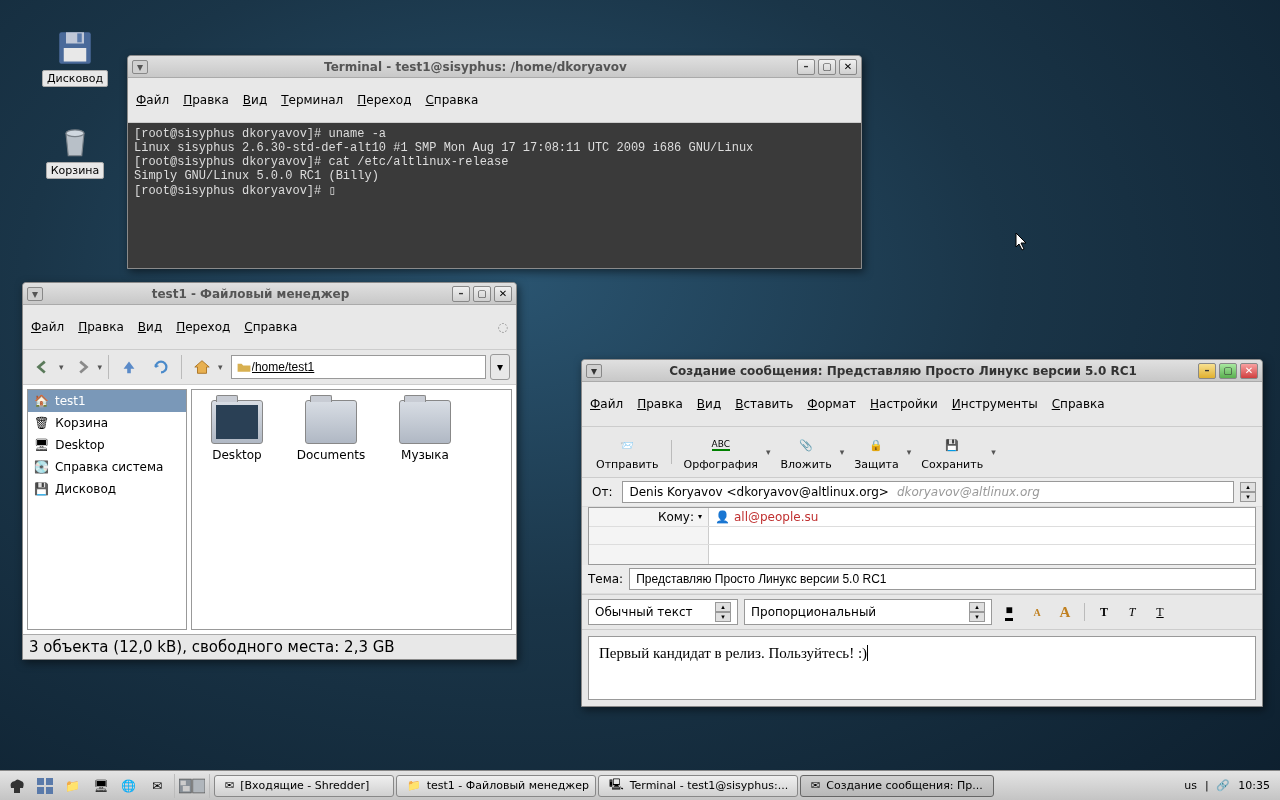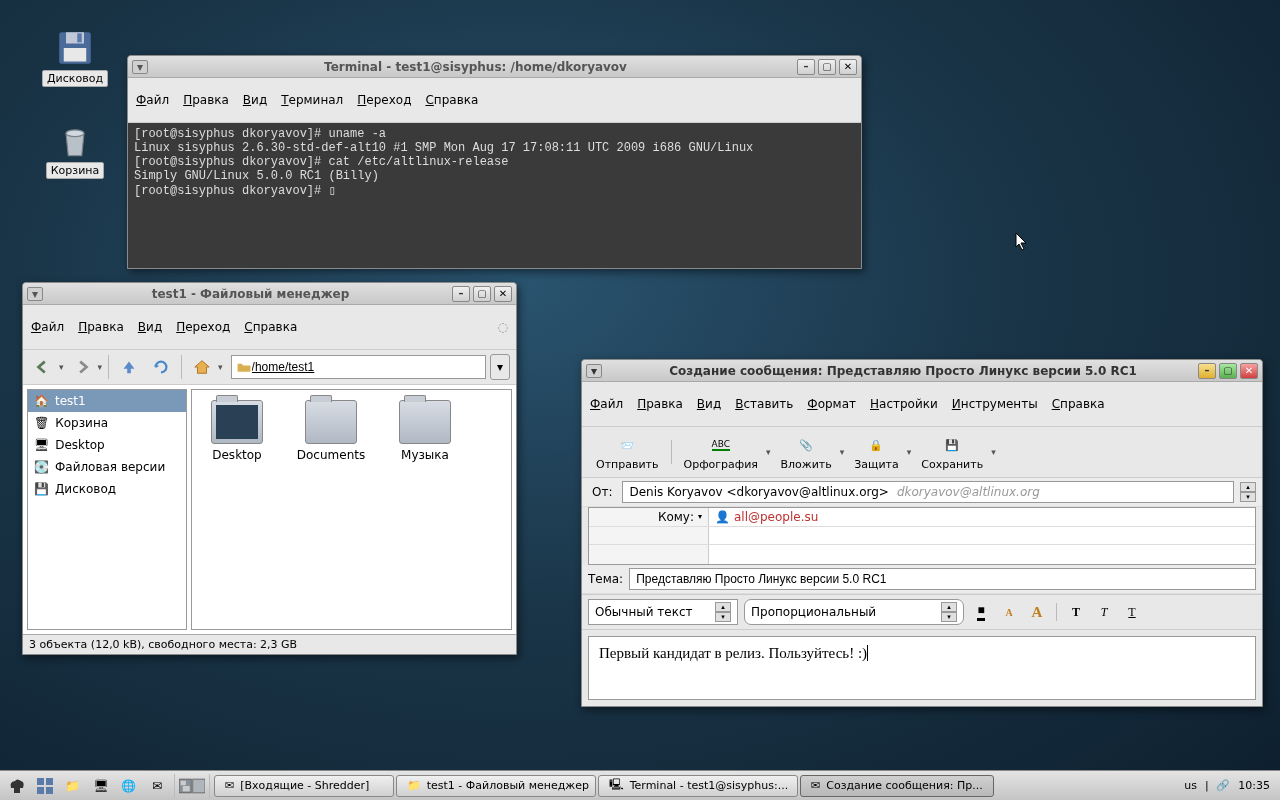--- a/index.html
+++ b/index.html
@@ -95,21 +95,21 @@
 }
 .folder-item { text-align:center; width:70px; cursor:pointer; }
 .folder-icon {
   width:52px; height:44px; margin:0 auto 4px;
   background:linear-gradient(#d8dde4,#b0b8c4); border:1px solid #888; border-radius:3px;
   position:relative;
 }
 .folder-icon::before { content:""; position:absolute; top:-6px; left:4px; width:20px; height:6px; background:#c8ccd4; border:1px solid #888; border-bottom:none; border-radius:2px 2px 0 0;}
 .folder-icon.desktop-fld::after { content:""; position:absolute; inset:4px; background:#2a4055; }
 .fm-status {
-  border-top:1px solid #aaa; padding:3px 6px; font-size:11px; background:#e8e8e8;
+  border-top:1px solid #aaa; padding:3px 6px; font-size:15px; background:#e8e8e8;
 }
 
 
 .compose-titlebar { color:#333; }
 .compose .winbtn.min{} 
 .compose .winbtn.max { background:linear-gradient(#a8e8a0,#5ab050);}
 .compose .winbtn.close { background:linear-gradient(#f8a0a0,#d04040); color:#fff; }
 .compose-toolbar {
   background:#e8e8e8; padding:4px 8px; display:flex; gap:4px; align-items:center;
   border-bottom:1px solid #ccc;
@@ -303,21 +303,21 @@
       <div class="sb-item">
           <span>🗑</span>
           <span>Корзина</span>
         </div>
       <div class="sb-item">
           <span>🖥</span>
           <span>Desktop</span>
         </div>
       <div class="sb-item">
           <span>💽</span>
-          <span>Файловая версии</span>
+          <span>Справка система</span>
         </div>
       <div class="sb-item">
           <span>💾</span>
           <span>Дисковод</span>
         </div>
     </div>
     <div class="fm-icons">
       <div class="folder-item">
           <div class="folder-icon desktop-fld"></div>
           <div>Desktop</div>
@@ -420,21 +420,21 @@
     <input class="text-input" value="Представляю Просто Линукс версии 5.0 RC1" style="">
   </div>
   <div class="format-bar">
     <div class="combo" style="width:150px;">
         <span>Обычный текст</span>
         <div class="spinbtns">
           <span>▴</span>
           <span>▾</span>
         </div>
       </div>
-    <div class="combo" style="width:220px;border-radius:7px;">
+    <div class="combo" style="width:248px;">
         <span>Пропорциональный</span>
         <div class="spinbtns">
           <span>▴</span>
           <span>▾</span>
         </div>
       </div>
     <div class="fmt-btn">
         <span style="border-bottom:3px solid #000;">■</span>
       </div>
     <div class="fmt-btn" style="color:#c08020;font-weight:bold;font-size:10px;">A</div>

